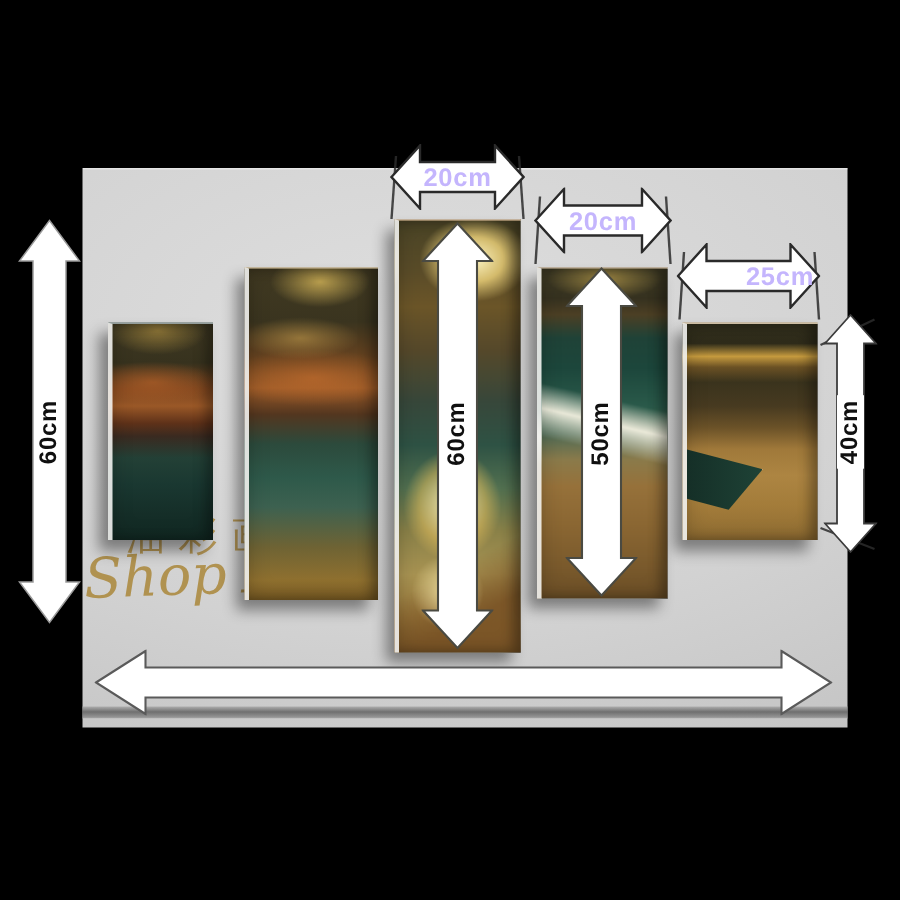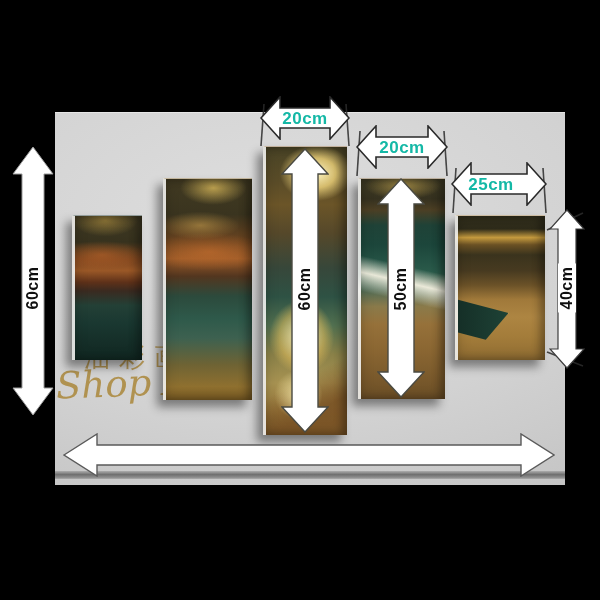--- a/index.html
+++ b/index.html
@@ -72,21 +72,21 @@
   .p5-lagoon{
     position:absolute;left:0;top:52%;width:58%;height:34%;
     background:linear-gradient(90deg,#152f27,#1e4236);
     clip-path:polygon(0 18%,100% 45%,55% 100%,0 85%);
     filter:drop-shadow(1px -1px 0 rgba(255,255,255,.7));
   }
   
   .arrow{position:absolute;}
   .arrow svg{display:block;}
   .lbl-h{
-    position:absolute;text-align:center;color:#14b8a6;font-weight:bold;
+    position:absolute;text-align:center;color:#c4b5fd;font-weight:bold;
     font-size:17px;line-height:20px;letter-spacing:.5px;
   }
   .lbl-v{
     position:absolute;transform:translate(-50%,-50%) rotate(-90deg);
     color:#101010;font-weight:bold;font-size:16px;line-height:18px;
     background:#fff;padding:0 3px;white-space:nowrap;letter-spacing:.5px;
   }
   .lbl-total-w{font-size:19px;line-height:22px;}
   .leaders{position:absolute;left:0;top:0;pointer-events:none;}
 </style>
@@ -134,21 +134,21 @@
       <polygon points="1,22 20,1 20,12 72,12 72,1 91,22 72,43 72,32 20,32 20,43" fill="#ffffff" stroke="#2a2a2a" stroke-width="1.6" stroke-linejoin="miter"></polygon>
     </svg>
   </div>
   <div class="lbl-h" style="left:356px;top:138px;width:92px;">20cm</div>
 
   <div class="arrow" style="left:451px;top:162px;">
     <svg width="96" height="44" viewBox="0 0 96 44">
       <polygon points="1,22 20,1 20,12 76,12 76,1 95,22 76,43 76,32 20,32 20,43" fill="#ffffff" stroke="#2a2a2a" stroke-width="1.6" stroke-linejoin="miter"></polygon>
     </svg>
   </div>
-  <div class="lbl-h" style="left:443px;top:175px;width:96px;">25cm</div>
+  <div class="lbl-h" style="left:472px;top:175px;width:96px;">25cm</div>
 
   <div class="arrow" style="left:12px;top:146px;">
     <svg width="42" height="270" viewBox="0 0 42 270">
       <polygon points="21,1 41,28 32,28 32,242 41,242 21,269 1,242 10,242 10,28 1,28" fill="#ffffff" stroke="#9a9a9a" stroke-width="1" stroke-linejoin="miter"></polygon>
     </svg>
   </div>
   <div class="lbl-v" style="left:33px;top:288px;">60cm</div>
 
   <div class="arrow" style="left:281px;top:148px;">
     <svg width="48" height="285" viewBox="0 0 48 285">

